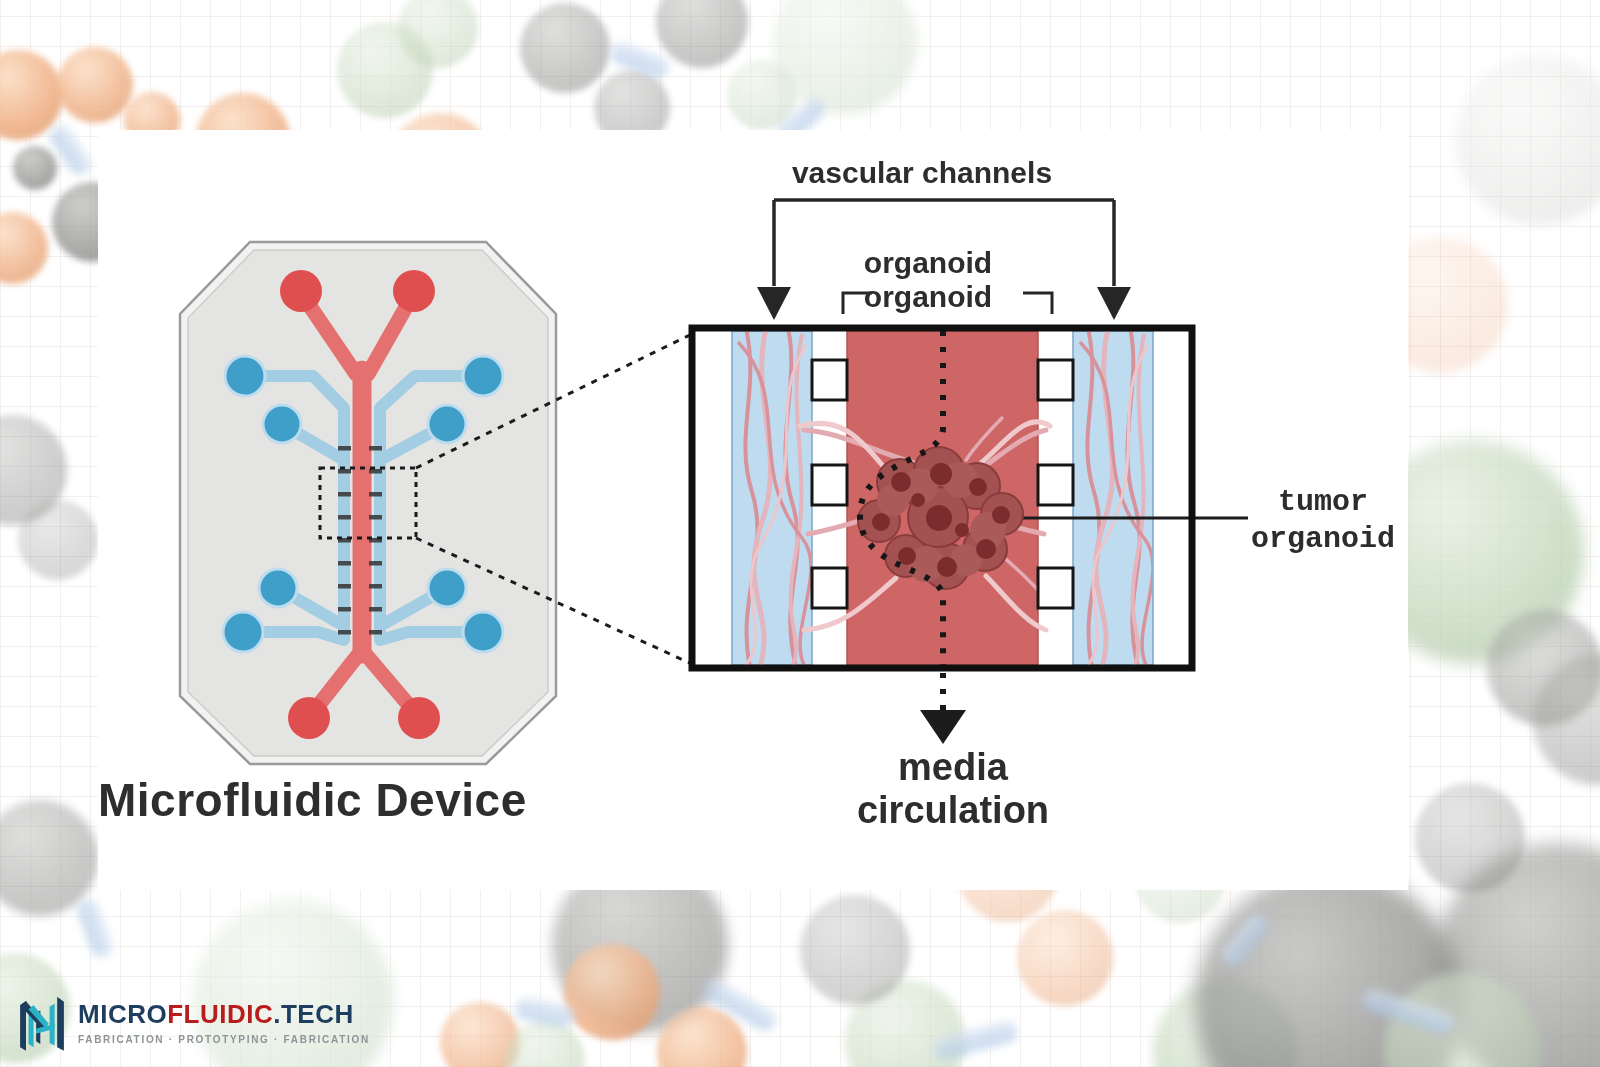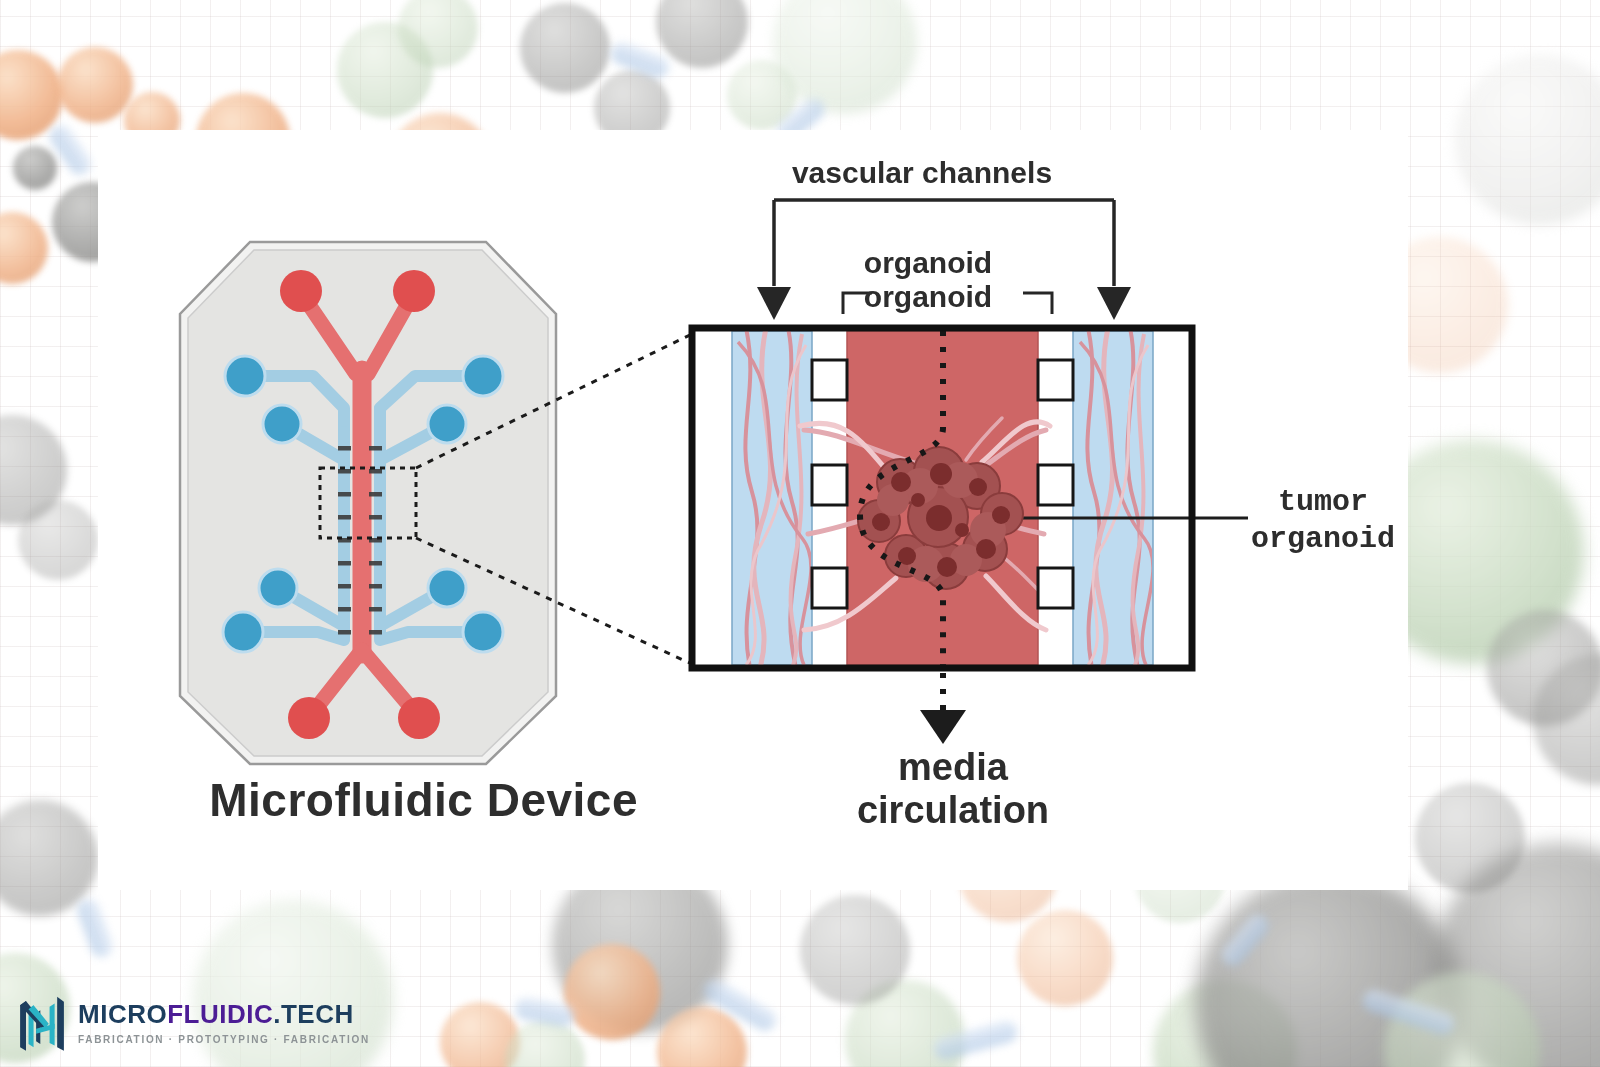--- a/index.html
+++ b/index.html
@@ -35,29 +35,29 @@
 
   .lbl{
     position:absolute;font-weight:600;color:#2d2d2d;text-align:center;
     font-family:"Liberation Sans",sans-serif;
   }
   .lbl-vascular{left:664px;top:26px;width:320px;font-size:30px;}
   .lbl-organoid{left:735px;top:116px;width:190px;font-size:30px;line-height:34px;}
   .lbl-tumor{left:1150px;top:354px;width:150px;font-size:30px;line-height:37px;font-family:Liberation Mono, monospace;}
   .lbl-media{left:700px;top:616px;width:310px;font-size:38px;}
   .device-caption{
-    position:absolute;left:0;top:643px;width:540px;text-align:right;
+    position:absolute;left:0;top:643px;width:540px;text-align:left;
     font-size:46px;font-weight:600;color:#2e2e2e;letter-spacing:.5px;
   }
 
   
   .logo{position:absolute;left:18px;top:990px;display:flex;align-items:center;gap:12px;}
   .logo-text{display:flex;flex-direction:column;}
   .wordmark{font-size:26px;font-weight:700;letter-spacing:.5px;color:#1d3e5e;white-space:nowrap;}
-  .wordmark .teal{color:#4c1d95;}
+  .wordmark .teal{color:#b91c1c;}
   .tagline{font-size:10px;font-weight:600;color:#8d9396;letter-spacing:1.7px;margin-top:4px;white-space:nowrap;}
 </style>
 </head>
 <body>
 
 <div class="grid-layer"></div>
 <div id="molecules">
     <div class="sphere orange" style="left: -27px; top: 50px; width: 90px; height: 90px; opacity: 0.85; filter: blur(3.21429px);"></div>
     <div class="sphere orange" style="left: 57px; top: 47px; width: 76px; height: 76px; opacity: 0.8; filter: blur(3px);"></div>
     <div class="sphere orange" style="left: 124px; top: 92px; width: 56px; height: 56px; opacity: 0.75; filter: blur(3px);"></div>

